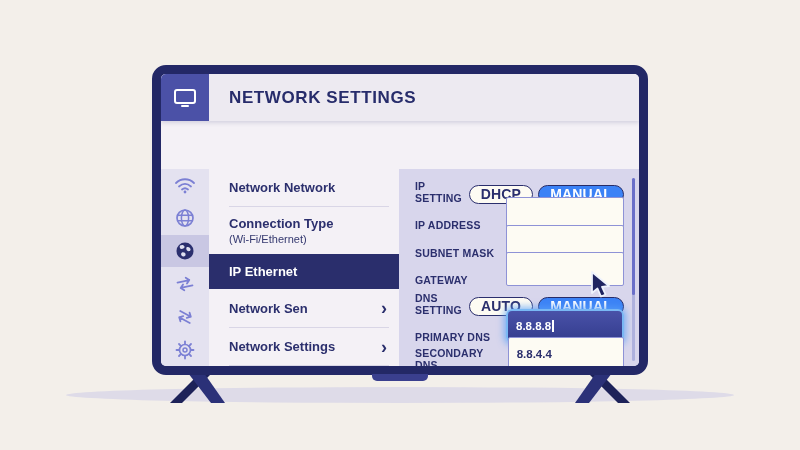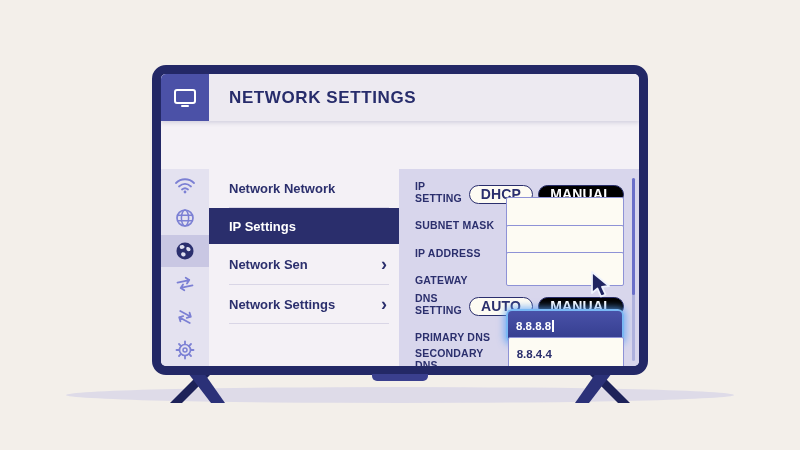--- a/index.html
+++ b/index.html
@@ -73,21 +73,21 @@
   }
   .prow{height:27.5px;flex:0 0 27.5px;display:flex;align-items:flex-end;justify-content:space-between;}
   .prow.gap{margin-top:2px;}
   .plabel{font-size:10.5px;font-weight:700;color:#2b2f6d;letter-spacing:.2px;}
   .toggle{display:flex;gap:5px;}
   .pill{
     height:19px;box-sizing:border-box;border-radius:10px;padding:0 11px;
     display:flex;align-items:center;font-size:14px;font-weight:700;letter-spacing:.2px;
   }
   .pill.outline{background:#fdfbf3;border:1.5px solid #2b2f6d;color:#2b2f6d;}
-  .pill.dark{background:#000000;border:1.5px solid #272c68;color:#ffffff;}
+  .pill.dark{background:#3b82f6;border:1.5px solid #272c68;color:#ffffff;}
   .field{
     width:118px;height:34px;box-sizing:border-box;border-radius:2px;
     background:#fdfbf3;border:1.5px solid #8e92d6;
     display:flex;align-items:center;padding:0 8px;
     font-size:11.5px;color:#2b2f6d;font-weight:600;
   }
   .field.focused{
     height:34px;border-radius:6px;
     background:linear-gradient(#4952a8,#343c8e);
     border:2px solid #79b8f4;color:#ffffff;
@@ -193,22 +193,26 @@
             </g>
           </svg>
         </div>
       </div>
 
       <div class="menu">
         <div class="menu-item h38">
           <span>Network Network</span>
         </div>
         <div class="menu-div"></div>
+        <div class="menu-item h48">
+          <span>Connection Type</span>
+          <span class="menu-sub">(Wi-Fi/Ethernet)</span>
+        </div>
         <div class="menu-item active">
-          <span>IP Settings</span>
+          <span>IP Ethernet</span>
         </div>
         <div class="menu-item h38" style="height:40px">
           <span class="grow">Network Sen</span>
           <span class="chevron">›</span>
         </div>
         <div class="menu-div"></div>
         <div class="menu-item h38">
           <span class="grow">Network Settings</span>
           <span class="chevron">›</span>
         </div>
@@ -217,25 +221,25 @@
 
       <div class="panel">
         <div class="prow">
           <span class="plabel">IP SETTING</span>
           <div class="toggle">
             <div class="pill outline">DHCP</div>
             <div class="pill dark">MANUAL</div>
           </div>
         </div>
         <div class="prow">
+          <span class="plabel">IP ADDRESS</span>
+          <div class="field"></div>
+        </div>
+        <div class="prow">
           <span class="plabel">SUBNET MASK</span>
-          <div class="field"></div>
-        </div>
-        <div class="prow">
-          <span class="plabel">IP ADDRESS</span>
           <div class="field"></div>
         </div>
         <div class="prow">
           <span class="plabel">GATEWAY</span>
           <div class="field"></div>
         </div>
         <div class="prow gap">
           <span class="plabel">DNS SETTING</span>
           <div class="toggle">
             <div class="pill outline">AUTO</div>

